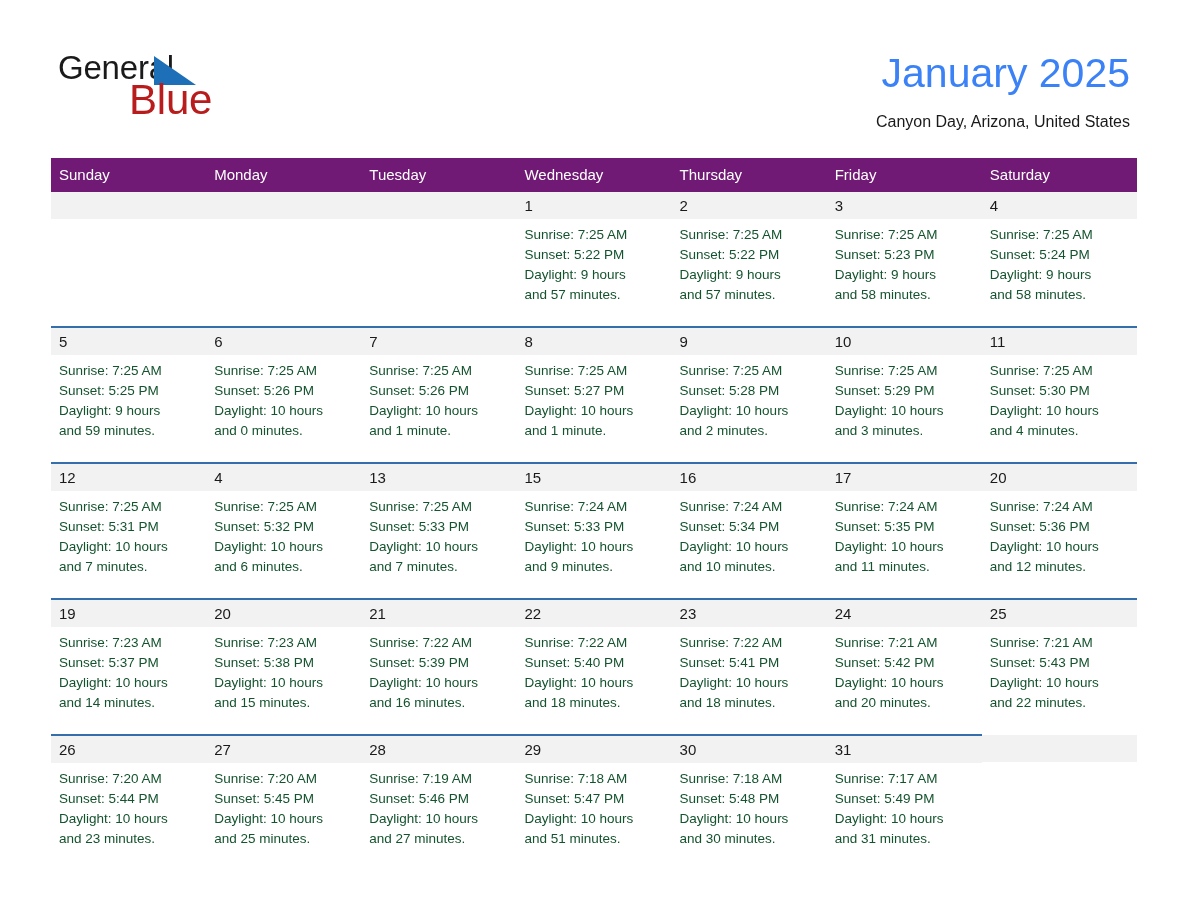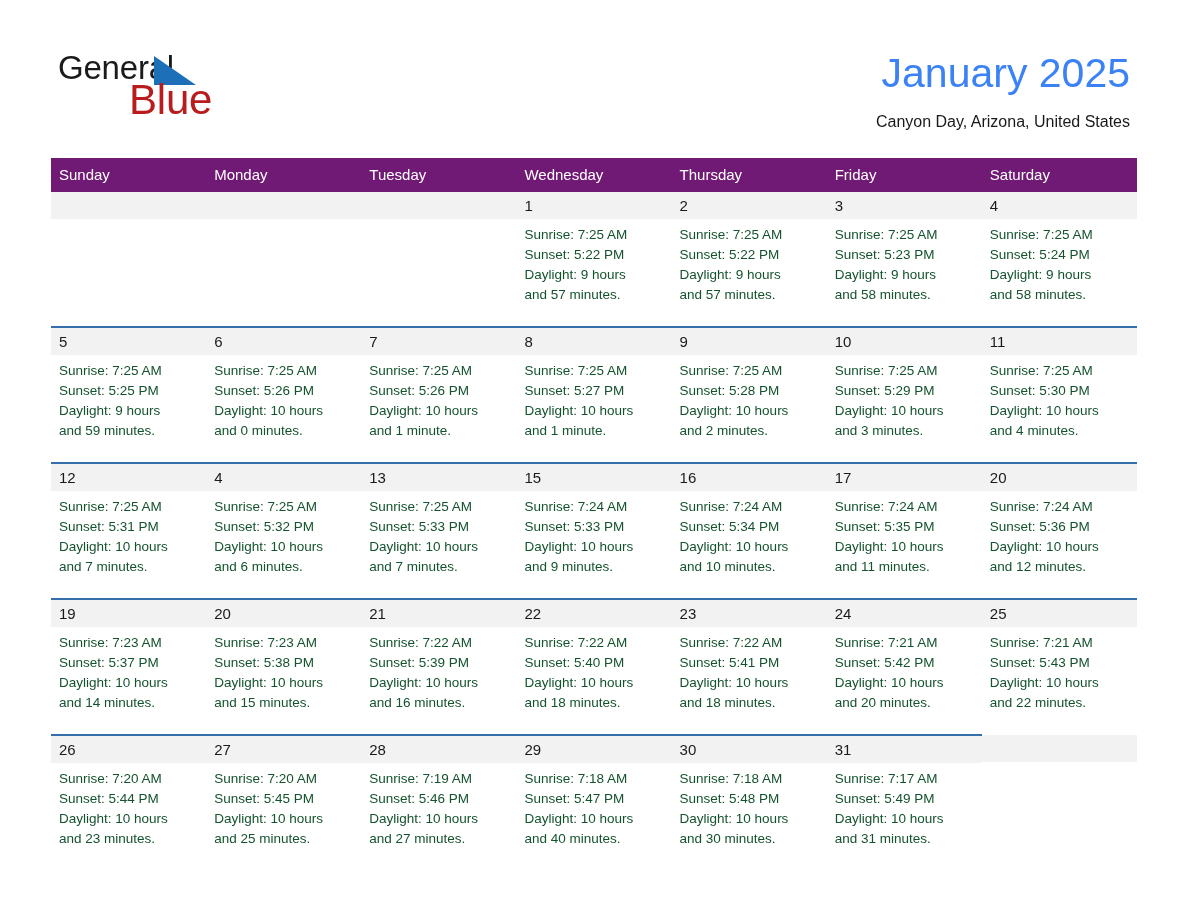--- a/index.html
+++ b/index.html
@@ -464,21 +464,21 @@
               <div>Daylight: 10 hours</div>
               <div>and 27 minutes.</div>
             </div>
           </td>
           <td class="daycell">
             <div class="daynum-bar">29</div>
             <div class="cellbody">
               <div>Sunrise: 7:18 AM</div>
               <div>Sunset: 5:47 PM</div>
               <div>Daylight: 10 hours</div>
-              <div>and 40 minutes.</div>
+              <div>and 51 minutes.</div>
             </div>
           </td>
           <td class="daycell">
             <div class="daynum-bar">30</div>
             <div class="cellbody">
               <div>Sunrise: 7:18 AM</div>
               <div>Sunset: 5:48 PM</div>
               <div>Daylight: 10 hours</div>
               <div>and 30 minutes.</div>
             </div>

